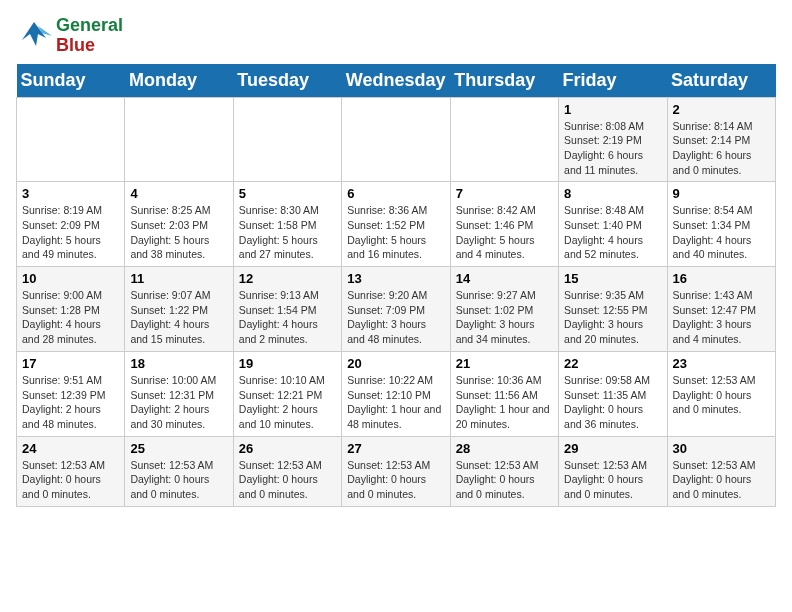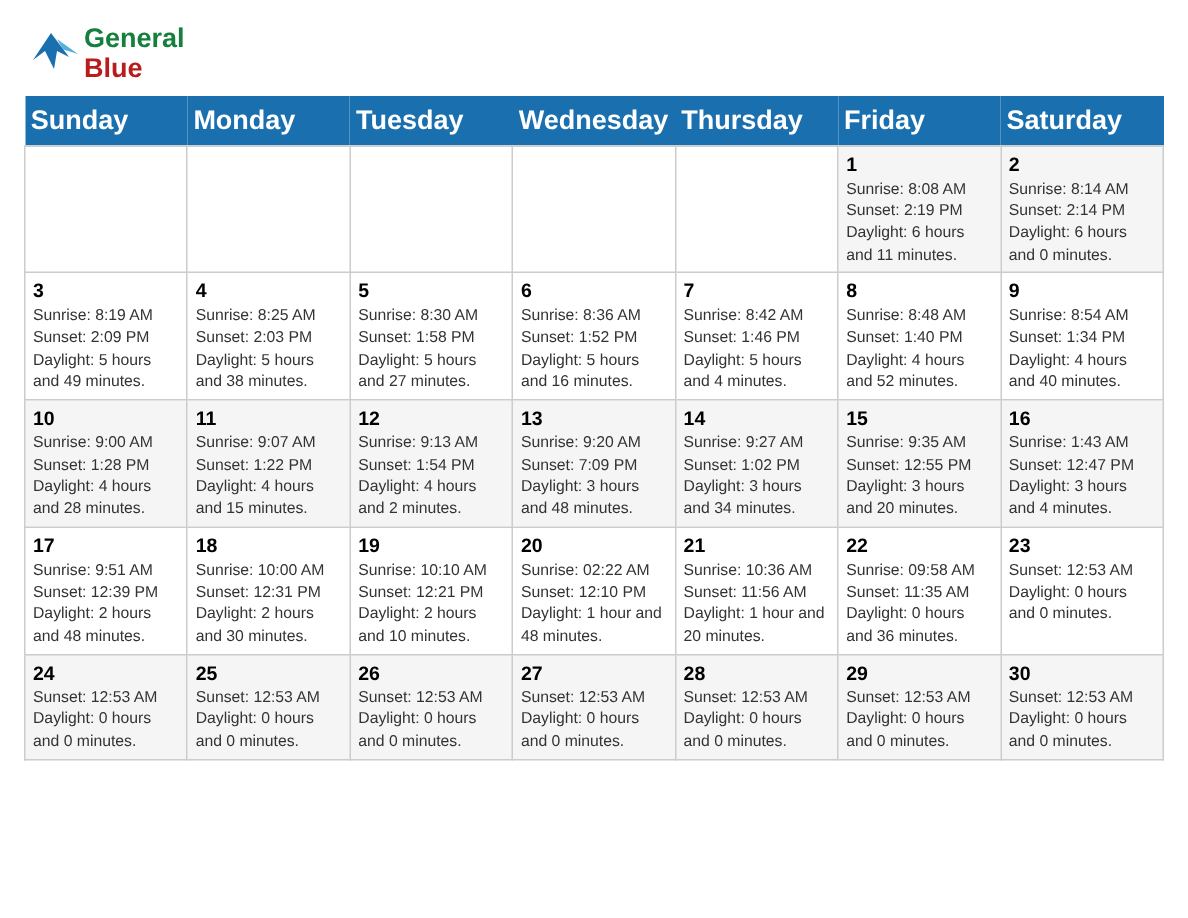--- a/index.html
+++ b/index.html
@@ -244,21 +244,21 @@
 Daylight: 2 hours and 30 minutes.</div>
         </td>
         <td>
           <span class="day-num">19</span>
           <div class="day-info">Sunrise: 10:10 AM
 Sunset: 12:21 PM
 Daylight: 2 hours and 10 minutes.</div>
         </td>
         <td>
           <span class="day-num">20</span>
-          <div class="day-info">Sunrise: 02:22 AM
+          <div class="day-info">Sunrise: 10:22 AM
 Sunset: 12:10 PM
 Daylight: 1 hour and 48 minutes.</div>
         </td>
         <td>
           <span class="day-num">21</span>
           <div class="day-info">Sunrise: 10:36 AM
 Sunset: 11:56 AM
 Daylight: 1 hour and 20 minutes.</div>
         </td>
         <td>

